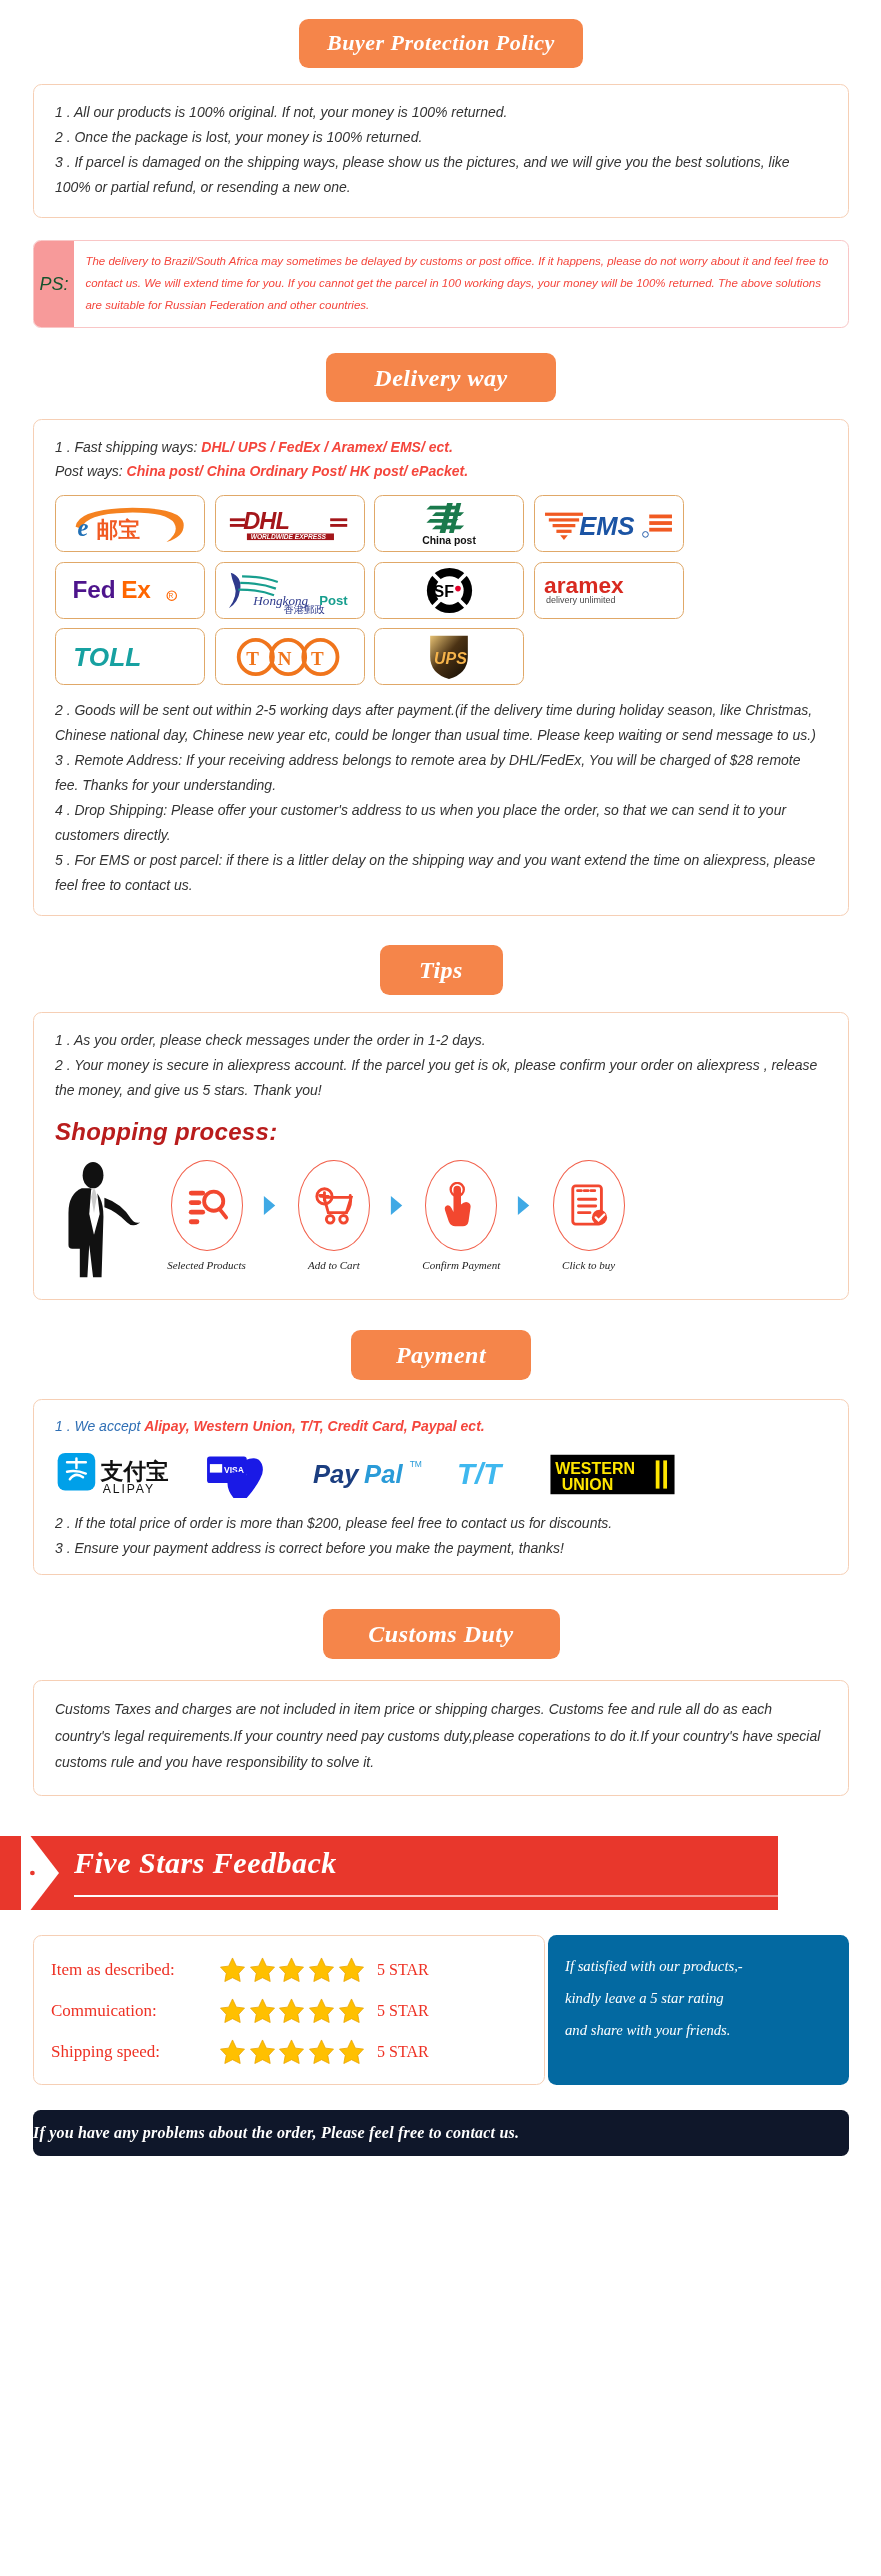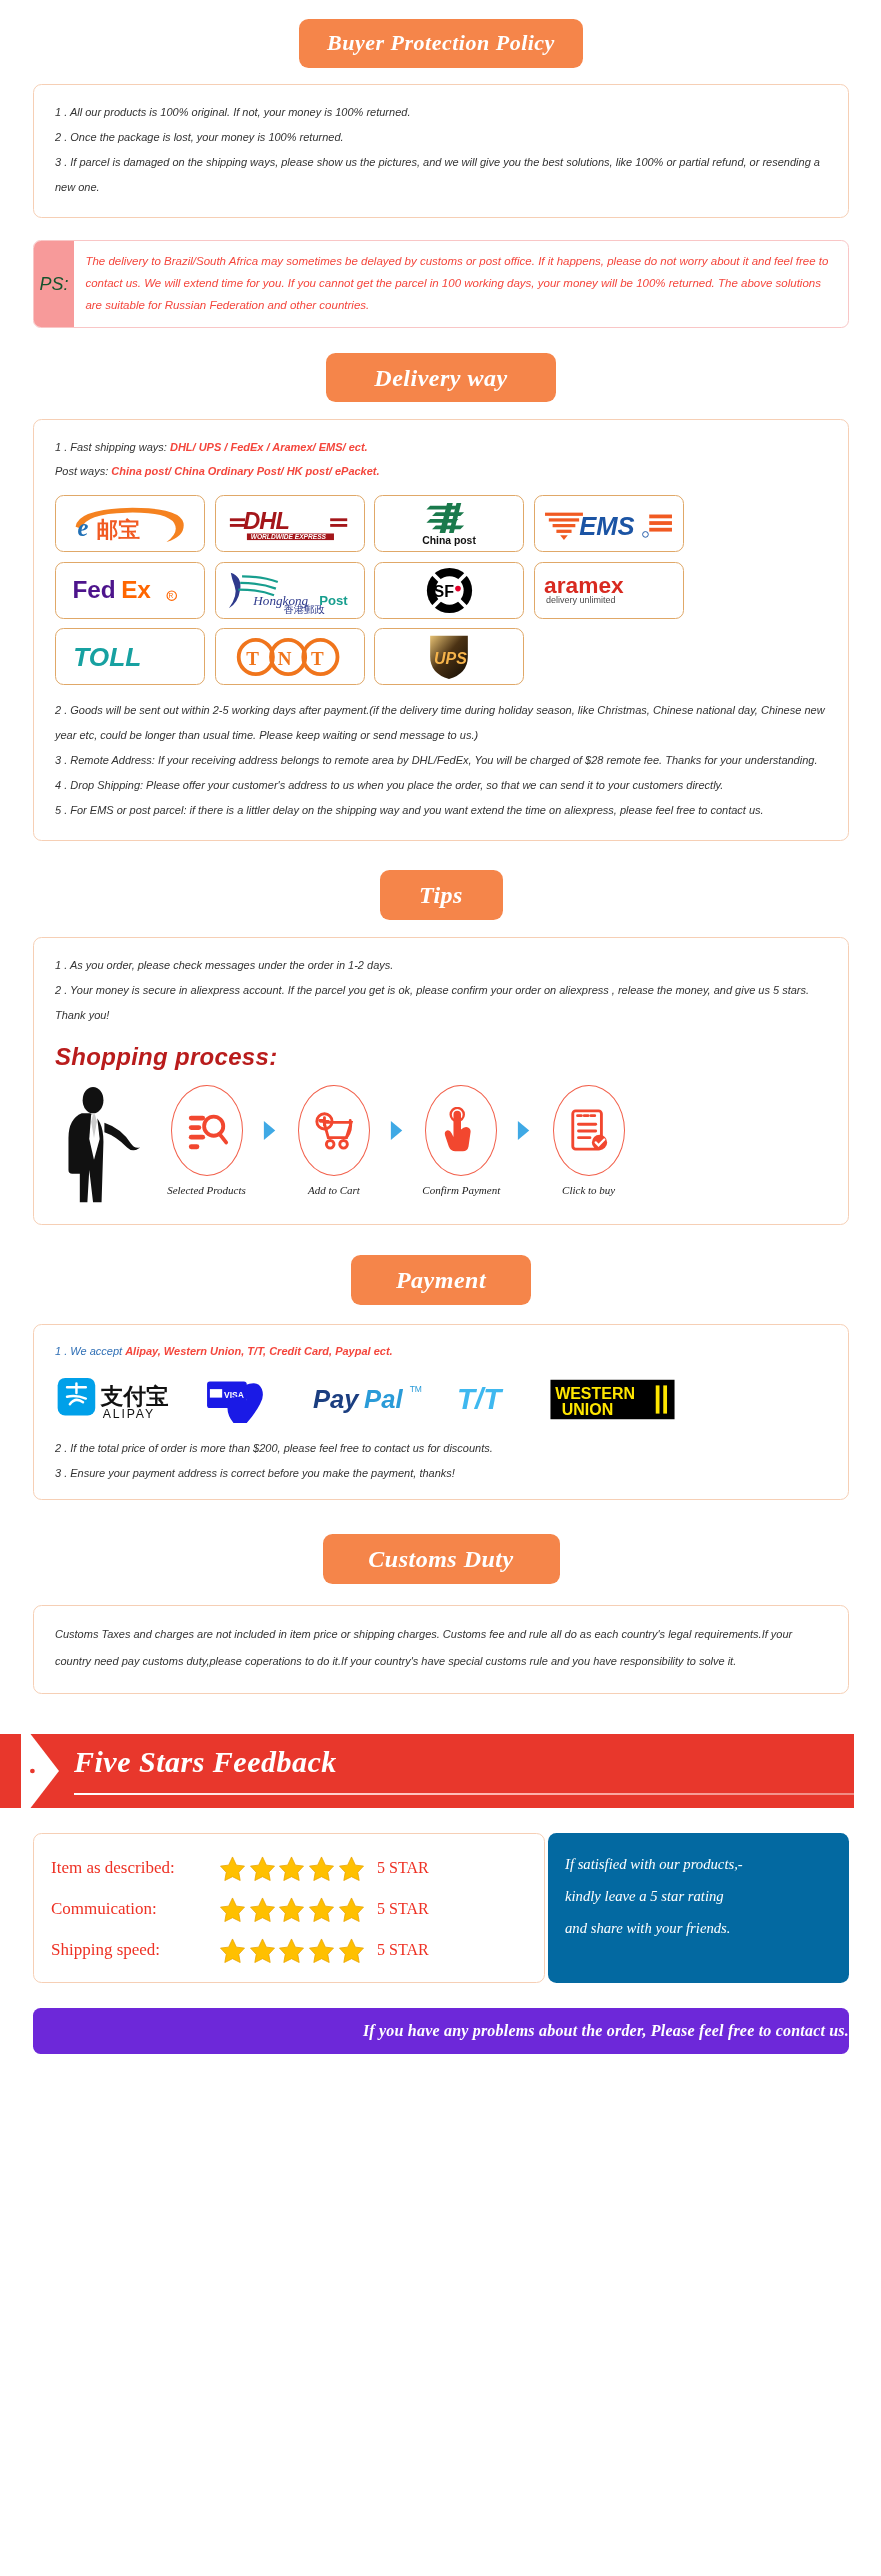--- a/index.html
+++ b/index.html
@@ -29,21 +29,21 @@
 
   
   .card {
     border: 0.9px solid #F6CFB5;
     border-radius: 8.5px;
     background: #fff;
   }
   .body-text {
     font-family: "Liberation Sans", sans-serif;
     font-style: italic;
-    font-size: 11px;
+    font-size: 14px;
     line-height: 25px;
     color: #333;
   }
 
   
   .ps-row {
     display: flex;
     border: 0.9px solid #F9C6C6;
     border-radius: 7.6px;
     overflow: hidden;
@@ -123,21 +123,21 @@
     display: flex; align-items: center; justify-content: center;
     height: 91px;
   }
 
   
   .pay-row { display: flex; align-items: center; gap: 15px; }
 
   
   .fs-banner {
     position: relative;
-    width: 854px;
+    width: 778px;
     height: 74px;
     background: #E8372C;
     overflow: hidden;
     text-decoration: underline;
   }
   .fs-notch {
     position: absolute; left: 21px; top: 0;
     width: 38px; height: 74px;
   }
   .fs-title {
@@ -186,28 +186,28 @@
     background: #0369a1;
     border-radius: 8.5px;
     padding: 15px 17px;
     color: #ffffff;
     font-family: "Liberation Serif", serif;
     font-style: italic;
     font-size: 14.7px;
     line-height: 32px;
   }
   .contact-bar {
-    background: #6d28d9;
+    background: #0f172a;
     border-radius: 7.6px;
     color: #ffffff;
     font-family: "Liberation Serif", serif;
     font-style: italic;
     font-weight: bold;
     font-size: 16px;
-    text-align: right;
+    text-align: left;
     padding: 14.2px 0;
     letter-spacing: 0.2px;
   }
 </style>
 </head>
 <body>
 
 <div class="page">
 
   <div class="pill-wrap" style="margin-top:19px;">

